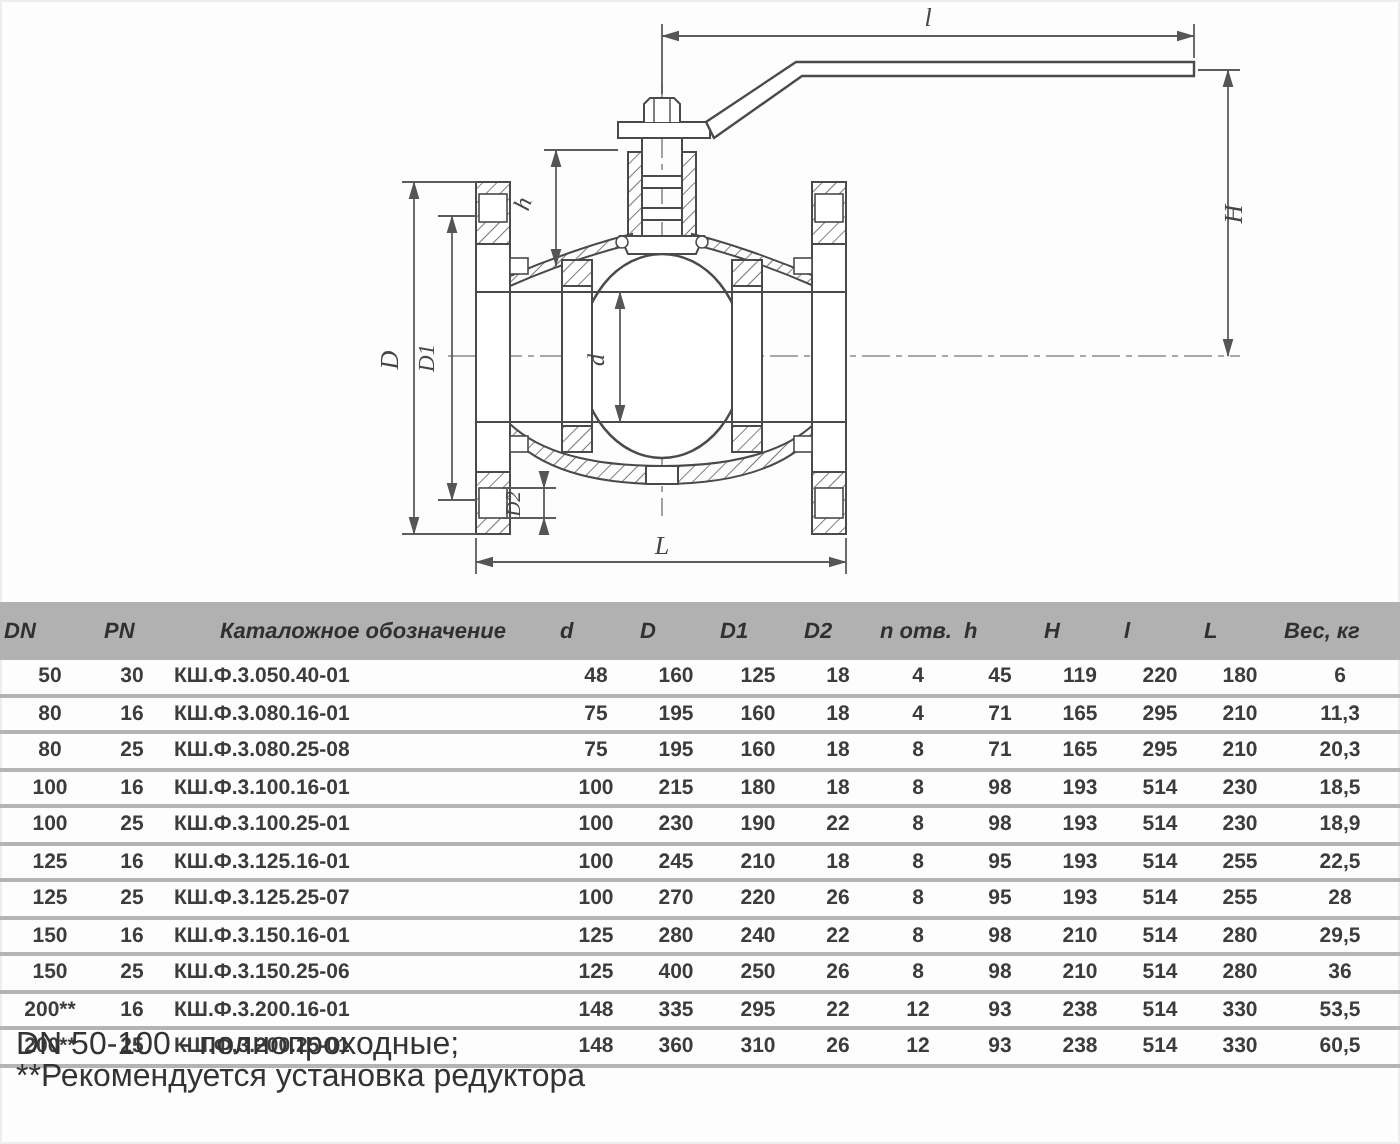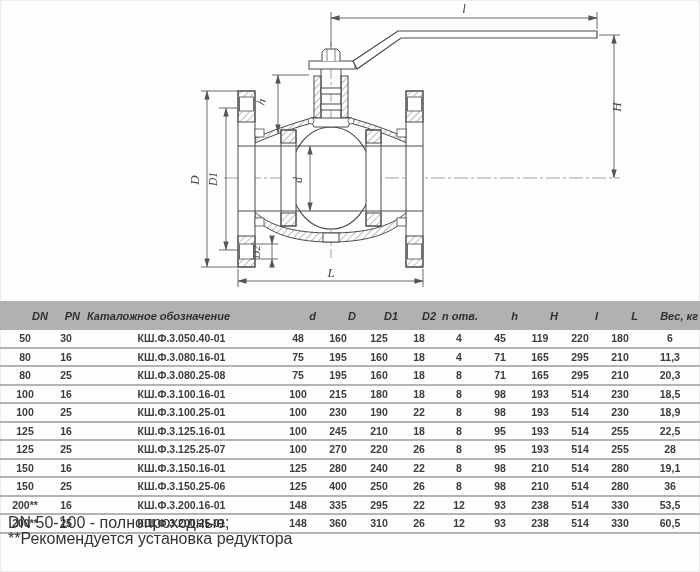--- a/index.html
+++ b/index.html
@@ -20,36 +20,36 @@
     width:700px;border-collapse:collapse;table-layout:fixed;
   }
   table.spec thead th{
     background:#b1b1b1;
     color:#303030;
     font-style:italic;
     font-weight:700;
     font-size:11px;
     height:29px;
     padding:0 2px;
-    text-align:right;
-  }
-  table.spec thead th.cat{text-align:left;padding-left:5px;}
+    text-align:left;
+  }
+  table.spec thead th.cat{text-align:center;padding-left:5px;}
   table.spec tbody td{
     font-size:10.5px;
     font-weight:700;
     color:#3c3c3c;
     text-align:center;
     height:14.5px;
     padding:1px 2px;
     border-top:2px solid #b4b4b4;
     white-space:nowrap;
   }
   table.spec tbody tr:first-child td{border-top:none;}
   table.spec tbody tr:last-child td{border-bottom:2px solid #b4b4b4;}
-  table.spec tbody td.cat{text-align:center;padding-left:5px;}
+  table.spec tbody td.cat{text-align:left;padding-left:5px;}
 
   .footnotes{
     position:absolute;left:8px;top:515px;
     font-size:16px;color:#333;line-height:16px;
   }
 </style>
 </head>
 <body>
 
 <div class="page">
@@ -325,21 +325,21 @@
           <td class="cat">КШ.Ф.3.150.16-01</td>
           <td>125</td>
           <td>280</td>
           <td>240</td>
           <td>22</td>
           <td>8</td>
           <td>98</td>
           <td>210</td>
           <td>514</td>
           <td>280</td>
-          <td>19,1</td>
+          <td>29,5</td>
         </tr>
         <tr>
           <td>150</td>
           <td>25</td>
           <td class="cat">КШ.Ф.3.150.25-06</td>
           <td>125</td>
           <td>400</td>
           <td>250</td>
           <td>26</td>
           <td>8</td>

